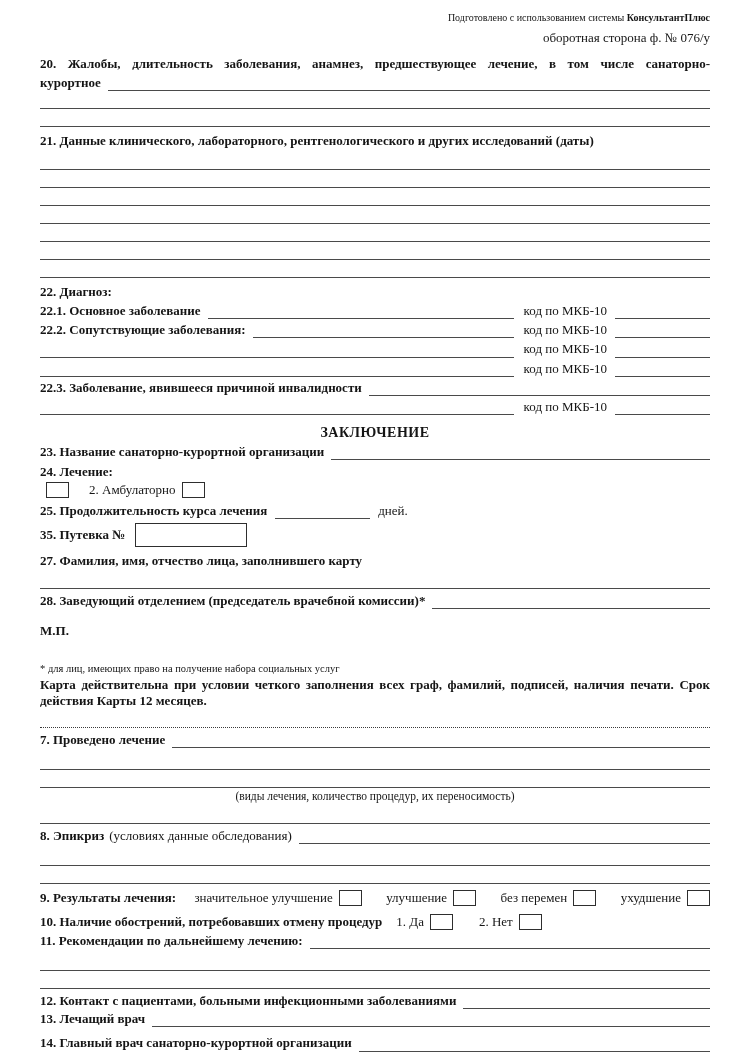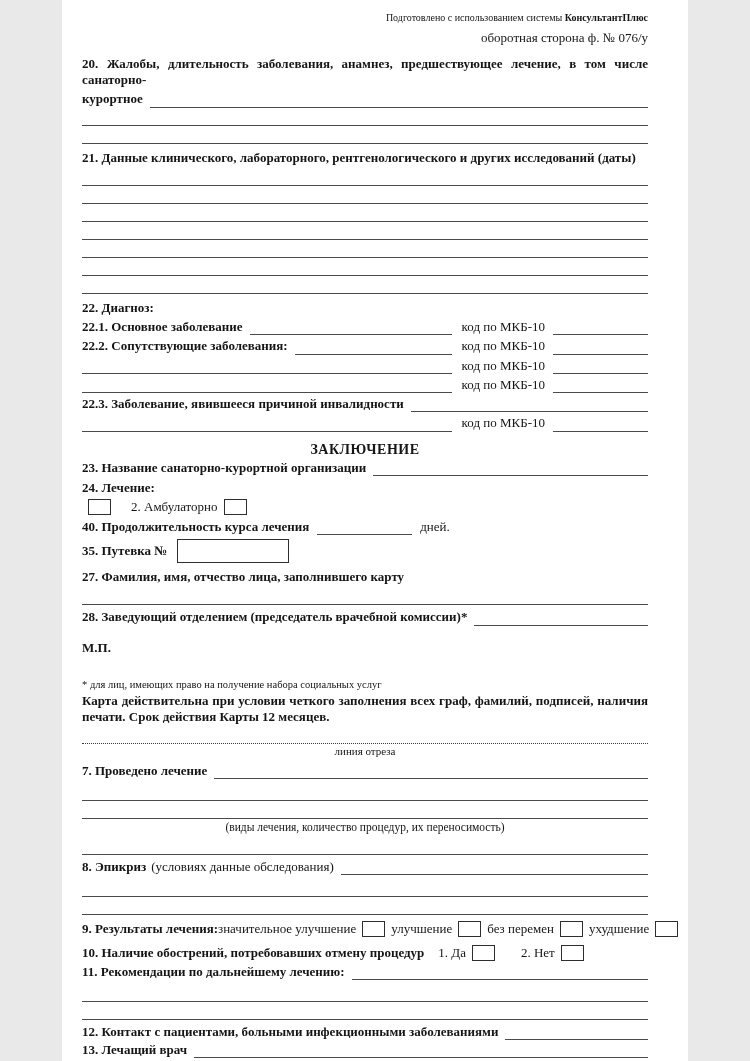--- a/index.html
+++ b/index.html
@@ -1,18 +1,18 @@
 <!DOCTYPE html>
 <html><head>
 <meta charset="utf-8">
 <style>
   html,body{margin:0;padding:0;background:#e9e9e9;}
   .page{
-    width:626px;height:1061px;background:#ffffff;box-sizing:border-box;
-    padding:8px 40px 0 20px;margin:0 auto;position:relative;
+    width:750px;height:1061px;background:#ffffff;box-sizing:border-box;
+    padding:8px 40px 0 40px;margin:0 auto;position:relative;
     font-family:"Liberation Serif","DejaVu Serif",serif;
     font-size:13px;color:#151515;line-height:1.25;
   }
   .right{text-align:right;}
   .b{font-weight:bold;}
   .small{font-size:10px;}
   .note{margin-top:4px;}
   .formref{margin-top:5px;font-size:13px;}
   .jline{font-weight:bold;text-align:justify;text-align-last:justify;margin-top:10px;}
   .row{display:flex;align-items:flex-end;margin-top:3px;}
@@ -106,21 +106,21 @@
   </div>
 
   <div class="b gap4">24. Лечение:</div>
   <div class="row mid gap2">
     <span class="checkbox"></span>
     <span class="nw inline-gap">2. Амбулаторно</span>
     <span class="checkbox"></span>
   </div>
 
   <div class="row gap4">
-    <span class="b nw">40. Продолжительность курса лечения</span>
+    <span class="b nw">25. Продолжительность курса лечения</span>
     <span class="uline-short"></span>
     <span class="nw" style="margin-left:8px">дней.</span>
   </div>
 
   <div class="row mid gap4">
     <span class="b nw">35. Путевка №</span>
     <span class="bigbox"></span>
   </div>
 
   <div class="b gap6">27. Фамилия, имя, отчество лица, заполнившего карту</div>
@@ -130,21 +130,20 @@
     <span class="b nw">28. Заведующий отделением (председатель врачебной комиссии)*</span>
     <span class="uline"></span>
   </div>
 
   <div class="b gap14">М.П.</div>
 
   <div class="footnote">* для лиц, имеющих право на получение набора социальных услуг</div>
   <div class="validity">Карта действительна при условии четкого заполнения всех граф, фамилий, подписей, наличия печати. Срок действия Карты 12 месяцев.</div>
 
   <div class="cutline"></div>
-  <div class="cutlabel">линия отреза</div>
 
   <div class="row gap4">
     <span class="b nw">7. Проведено лечение</span>
     <span class="uline"></span>
   </div>
   <div class="blank gap4"></div>
   <div class="blank"></div>
   <div class="caption">(виды лечения, количество процедур, их переносимость)</div>
   <div class="blank gap2"></div>
 

